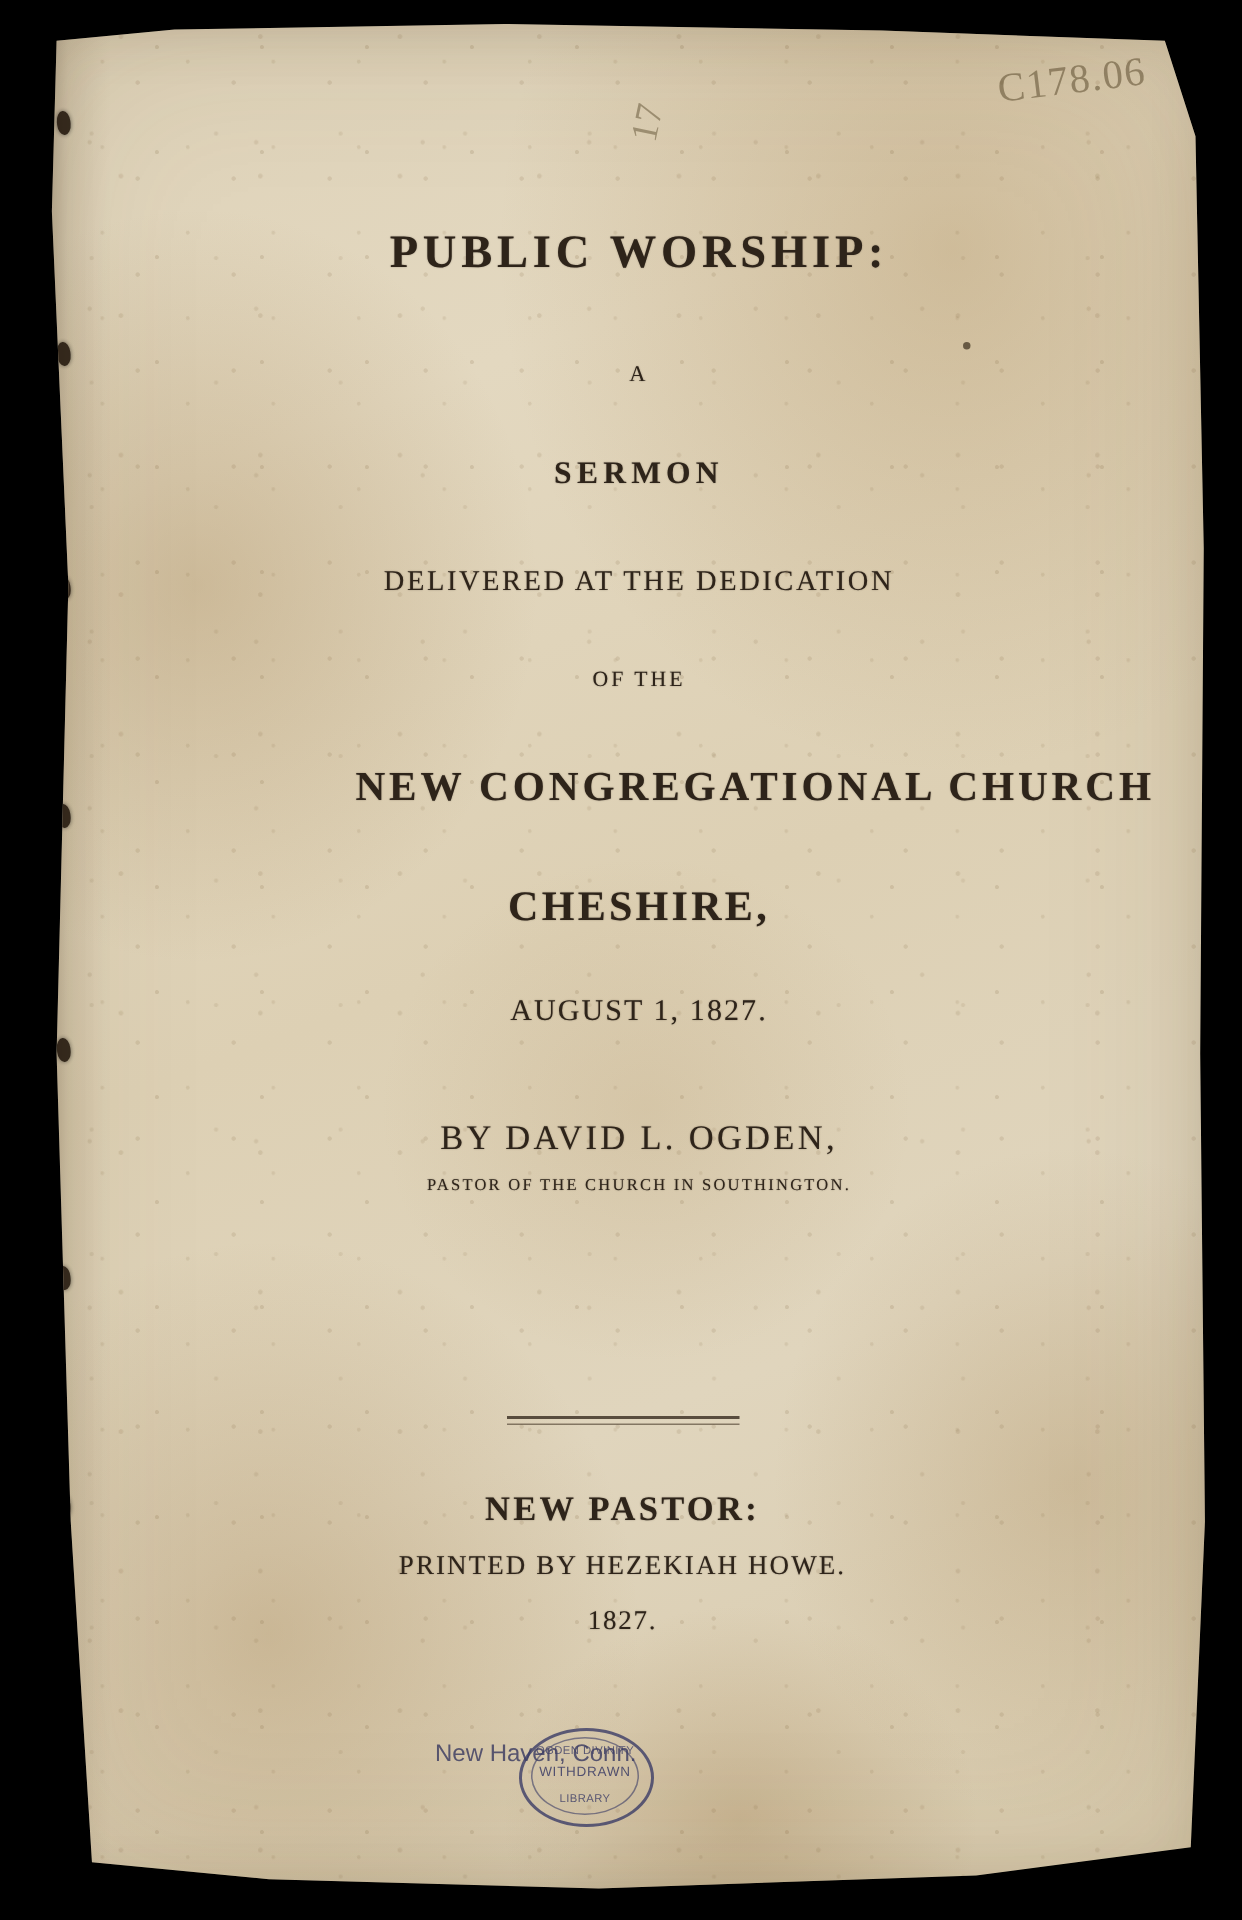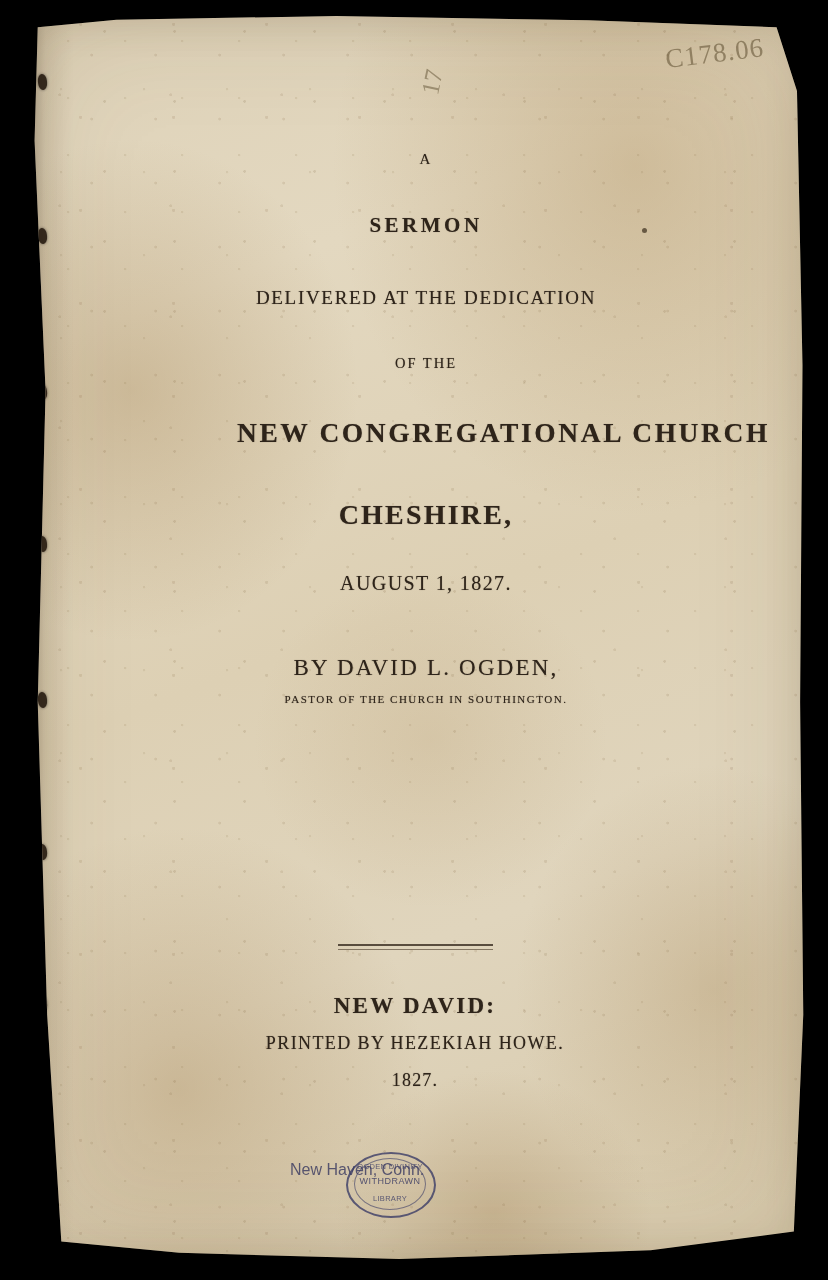--- a/index.html
+++ b/index.html
@@ -312,40 +312,41 @@
       <div class="stitch" style="top:828px;"></div>
       <div class="stitch" style="top:980px;"></div>
       <div class="stitch" style="top:1122px;"></div>
     </div>
 
     <div class="ms-shelfmark">C178.06</div>
     <div class="ms-num">17</div>
     <div class="ink-dot"></div>
 
     <div class="title-block">
+      <p class="ln l-main">PUBLIC WORSHIP:</p>
       <p class="ln l-a">A</p>
       <p class="ln l-sermon">SERMON</p>
       <p class="ln l-delivered">DELIVERED AT THE DEDICATION</p>
       <p class="ln l-ofthe">OF THE</p>
       <p class="ln l-church">NEW CONGREGATIONAL CHURCH</p>
       <p class="ln l-cheshire">CHESHIRE,</p>
       <p class="ln l-date">AUGUST 1, 1827.</p>
       <p class="ln l-author">BY DAVID L. OGDEN,</p>
       <p class="ln l-pastor">PASTOR OF THE CHURCH IN SOUTHINGTON.</p>
     </div>
 
     <div class="rule-wrap">
       <div class="rule-inner">
         <div class="rule-1"></div>
         <div class="rule-2"></div>
       </div>
     </div>
 
     <div class="imprint">
-      <p class="ln i-city">NEW DAVID:</p>
+      <p class="ln i-city">NEW PASTOR:</p>
       <p class="ln i-printer">PRINTED BY HEZEKIAH HOWE.</p>
       <p class="ln i-year">1827.</p>
     </div>
 
     <div class="stamp">
       <div class="stamp-text">
         <div>New Haven, Conn.</div>
       </div>
       <div class="stamp-circle"></div>
       <div class="stamp-circle-inner"></div>

